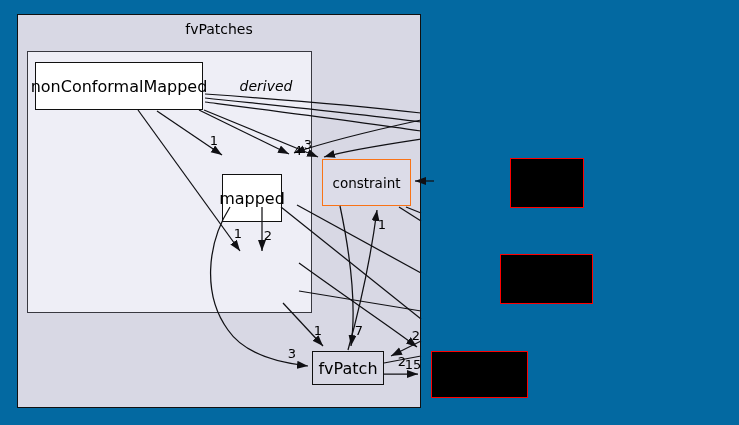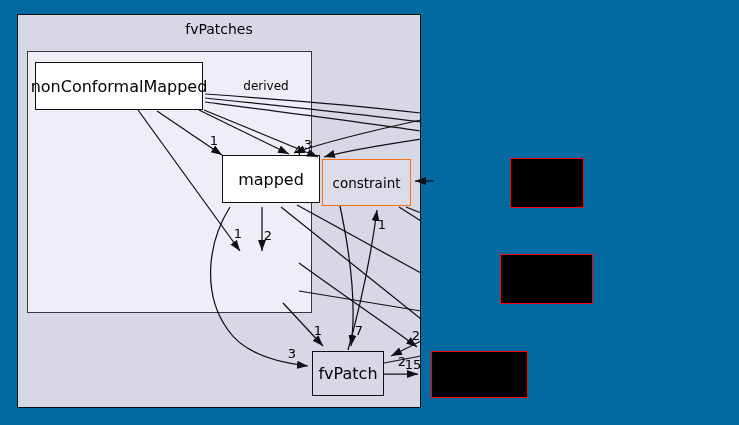--- a/index.html
+++ b/index.html
@@ -14,21 +14,21 @@
   .cluster-outer-label{
     position:absolute;left:0;top:6px;width:100%;text-align:center;
     font-size:14px;color:#000;
   }
   .cluster-inner{
     position:absolute;left:27px;top:51px;width:285px;height:262px;
     background:#eeeef6;border:1px solid #383840;box-sizing:border-box;
   }
   .cluster-inner-label{
     position:absolute;left:266px;top:86px;transform:translate(-50%,-50%);
-    font-size:12px;color:#000;
+    font-size:14px;color:#000;font-style:italic;
   }
   .node{
     position:absolute;box-sizing:border-box;background:#fff;
     border:1px solid #101010;display:flex;align-items:center;justify-content:center;
     font-size:16px;color:#000;white-space:nowrap;
   }
   .node.plain{background:transparent;}
   .node.truncated{background:#dcdce8;border:1px solid #f97316;font-size:13.5px;}
   .ext{
     position:absolute;box-sizing:border-box;background:#000;border:1.5px solid #ff0000;
@@ -49,30 +49,30 @@
     <div class="cluster-outer-label">fvPatches</div>
   </div>
 
   <div class="cluster-inner"></div>
   <div class="cluster-inner-label">derived</div>
 
   <div class="node" style="left:35px;top:62px;width:168px;height:48px;">
     <span>nonConformalMapped</span>
   </div>
 
-  <div class="node" style="left:222px;top:155px;width:98px;height:48px;">
+  <div class="node" style="left:222px;top:174px;width:60px;height:48px;">
     <span>mapped</span>
   </div>
 
 
   <div class="node truncated" style="left:322px;top:159px;width:89px;height:47px;">
     <span>constraint</span>
   </div>
 
-  <div class="node plain" style="left:312px;top:351px;width:72px;height:45px;">
+  <div class="node plain" style="left:312px;top:351px;width:72px;height:34px;">
     <span>fvPatch</span>
   </div>
 
   <div class="ext" style="left:510px;top:158px;width:74px;height:50px;"></div>
   <div class="ext" style="left:500px;top:254px;width:93px;height:50px;"></div>
   <div class="ext" style="left:431px;top:351px;width:97px;height:47px;"></div>
 
   <svg class="edges" width="739" height="425" viewBox="0 0 739 425">
     <defs>
       <marker id="ah" markerUnits="userSpaceOnUse" markerWidth="12" markerHeight="9" refX="11" refY="4" orient="auto">

